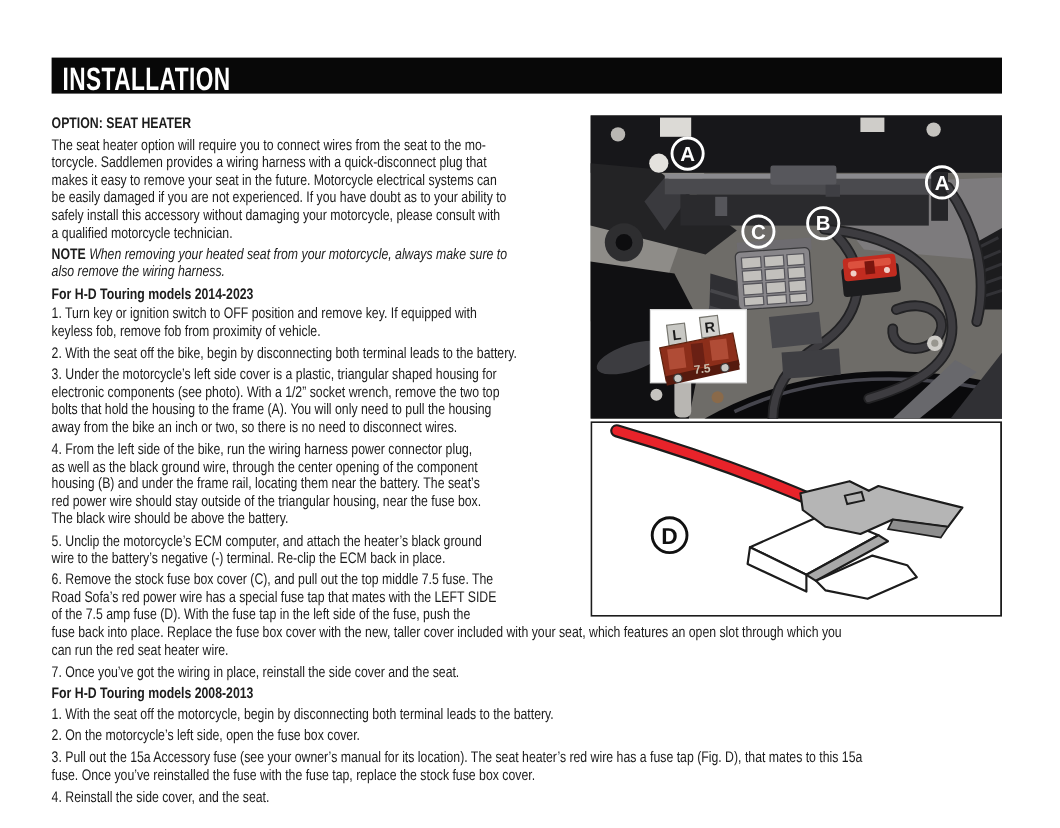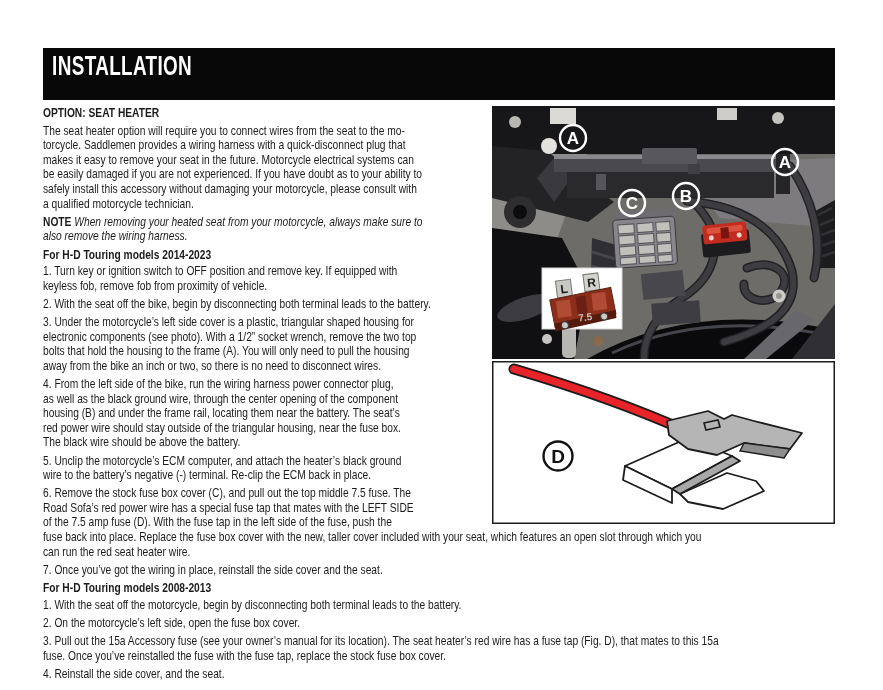--- a/index.html
+++ b/index.html
@@ -5,21 +5,21 @@
   html,body{margin:0;padding:0;background:#ffffff;}
   .page{
     position:relative;
     width:883px;height:690px;
     background:#ffffff;
     font-family:"Liberation Sans",sans-serif;
     color:#1b1b1b;
     overflow:hidden;
   }
   .content{position:absolute;left:43px;top:48px;width:792px;}
-  .title-bar{height:52px;background:#080808;margin-bottom:6px;overflow:hidden;}
+  .title-bar{height:30px;background:#080808;margin-bottom:18px;overflow:hidden;}
   .title-text{
     display:inline-block;
     transform:scaleX(0.70);transform-origin:0 50%;
     font-size:27px;font-weight:bold;color:#ffffff;
     line-height:36px;padding-left:13px;letter-spacing:0.5px;
     white-space:nowrap;
   }
   .figures{float:right;width:343px;margin:0 0 0 10px;}
   .photo-box svg,.diagram-box svg{display:block;}
   .diagram-box{margin-top:2px;}

